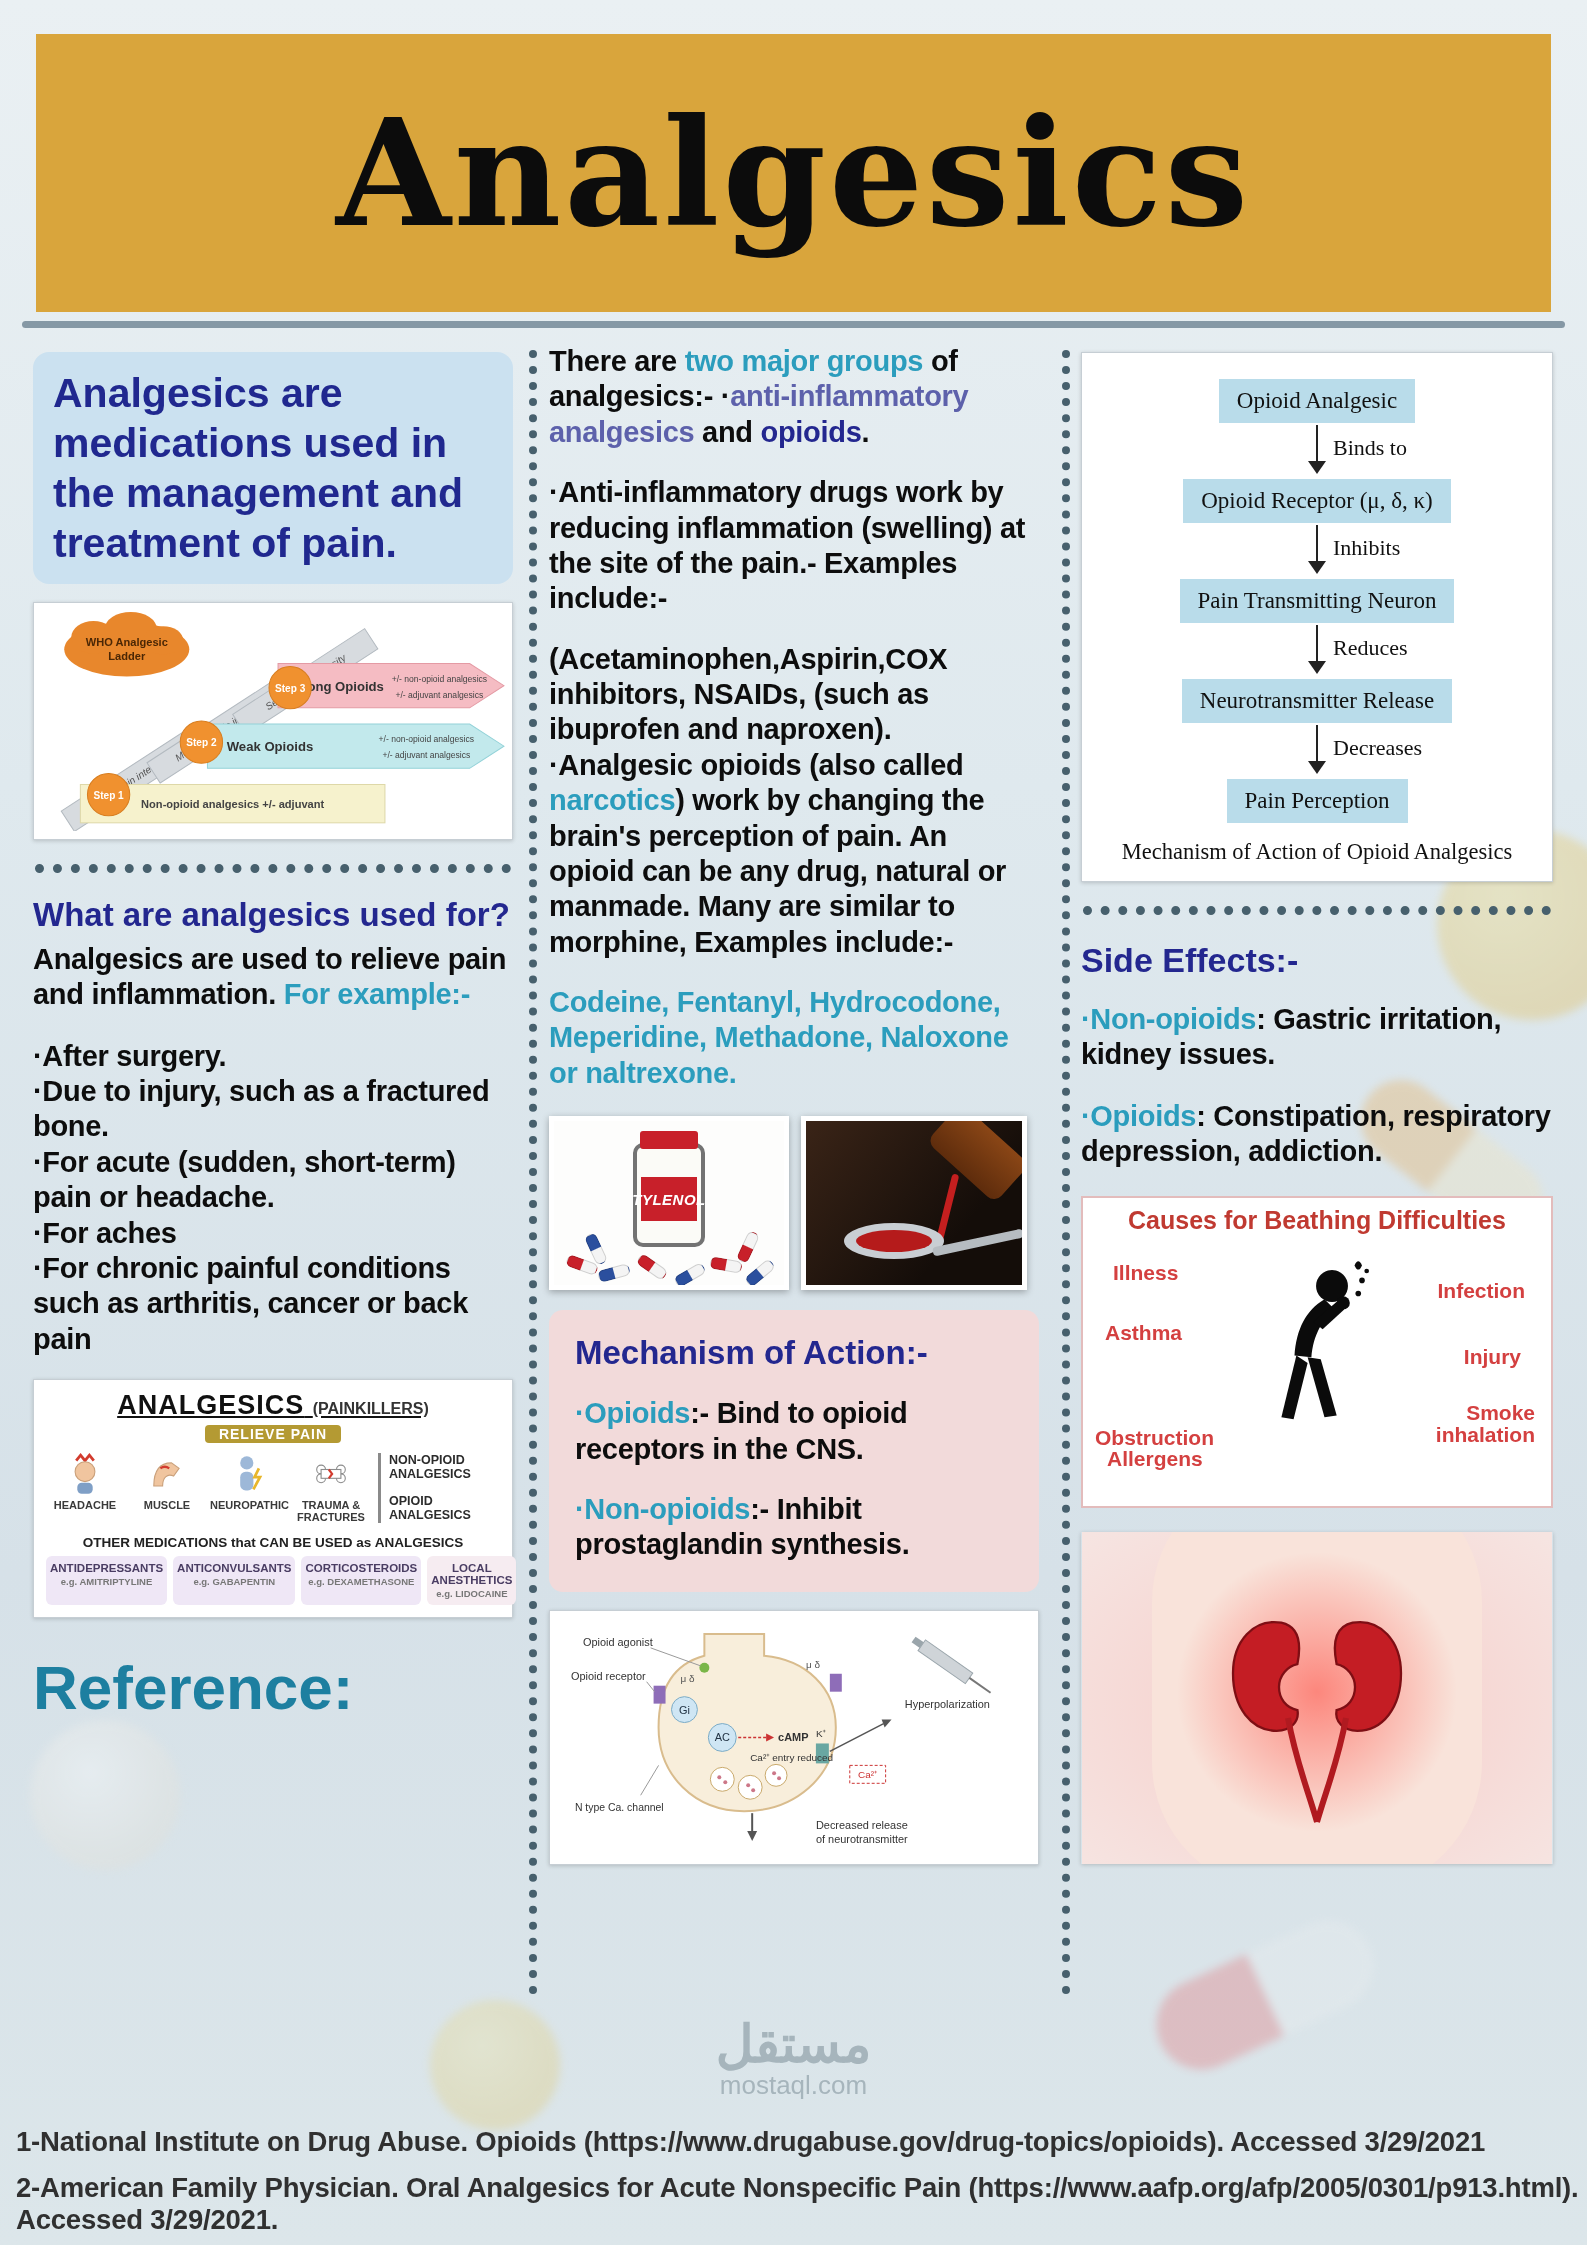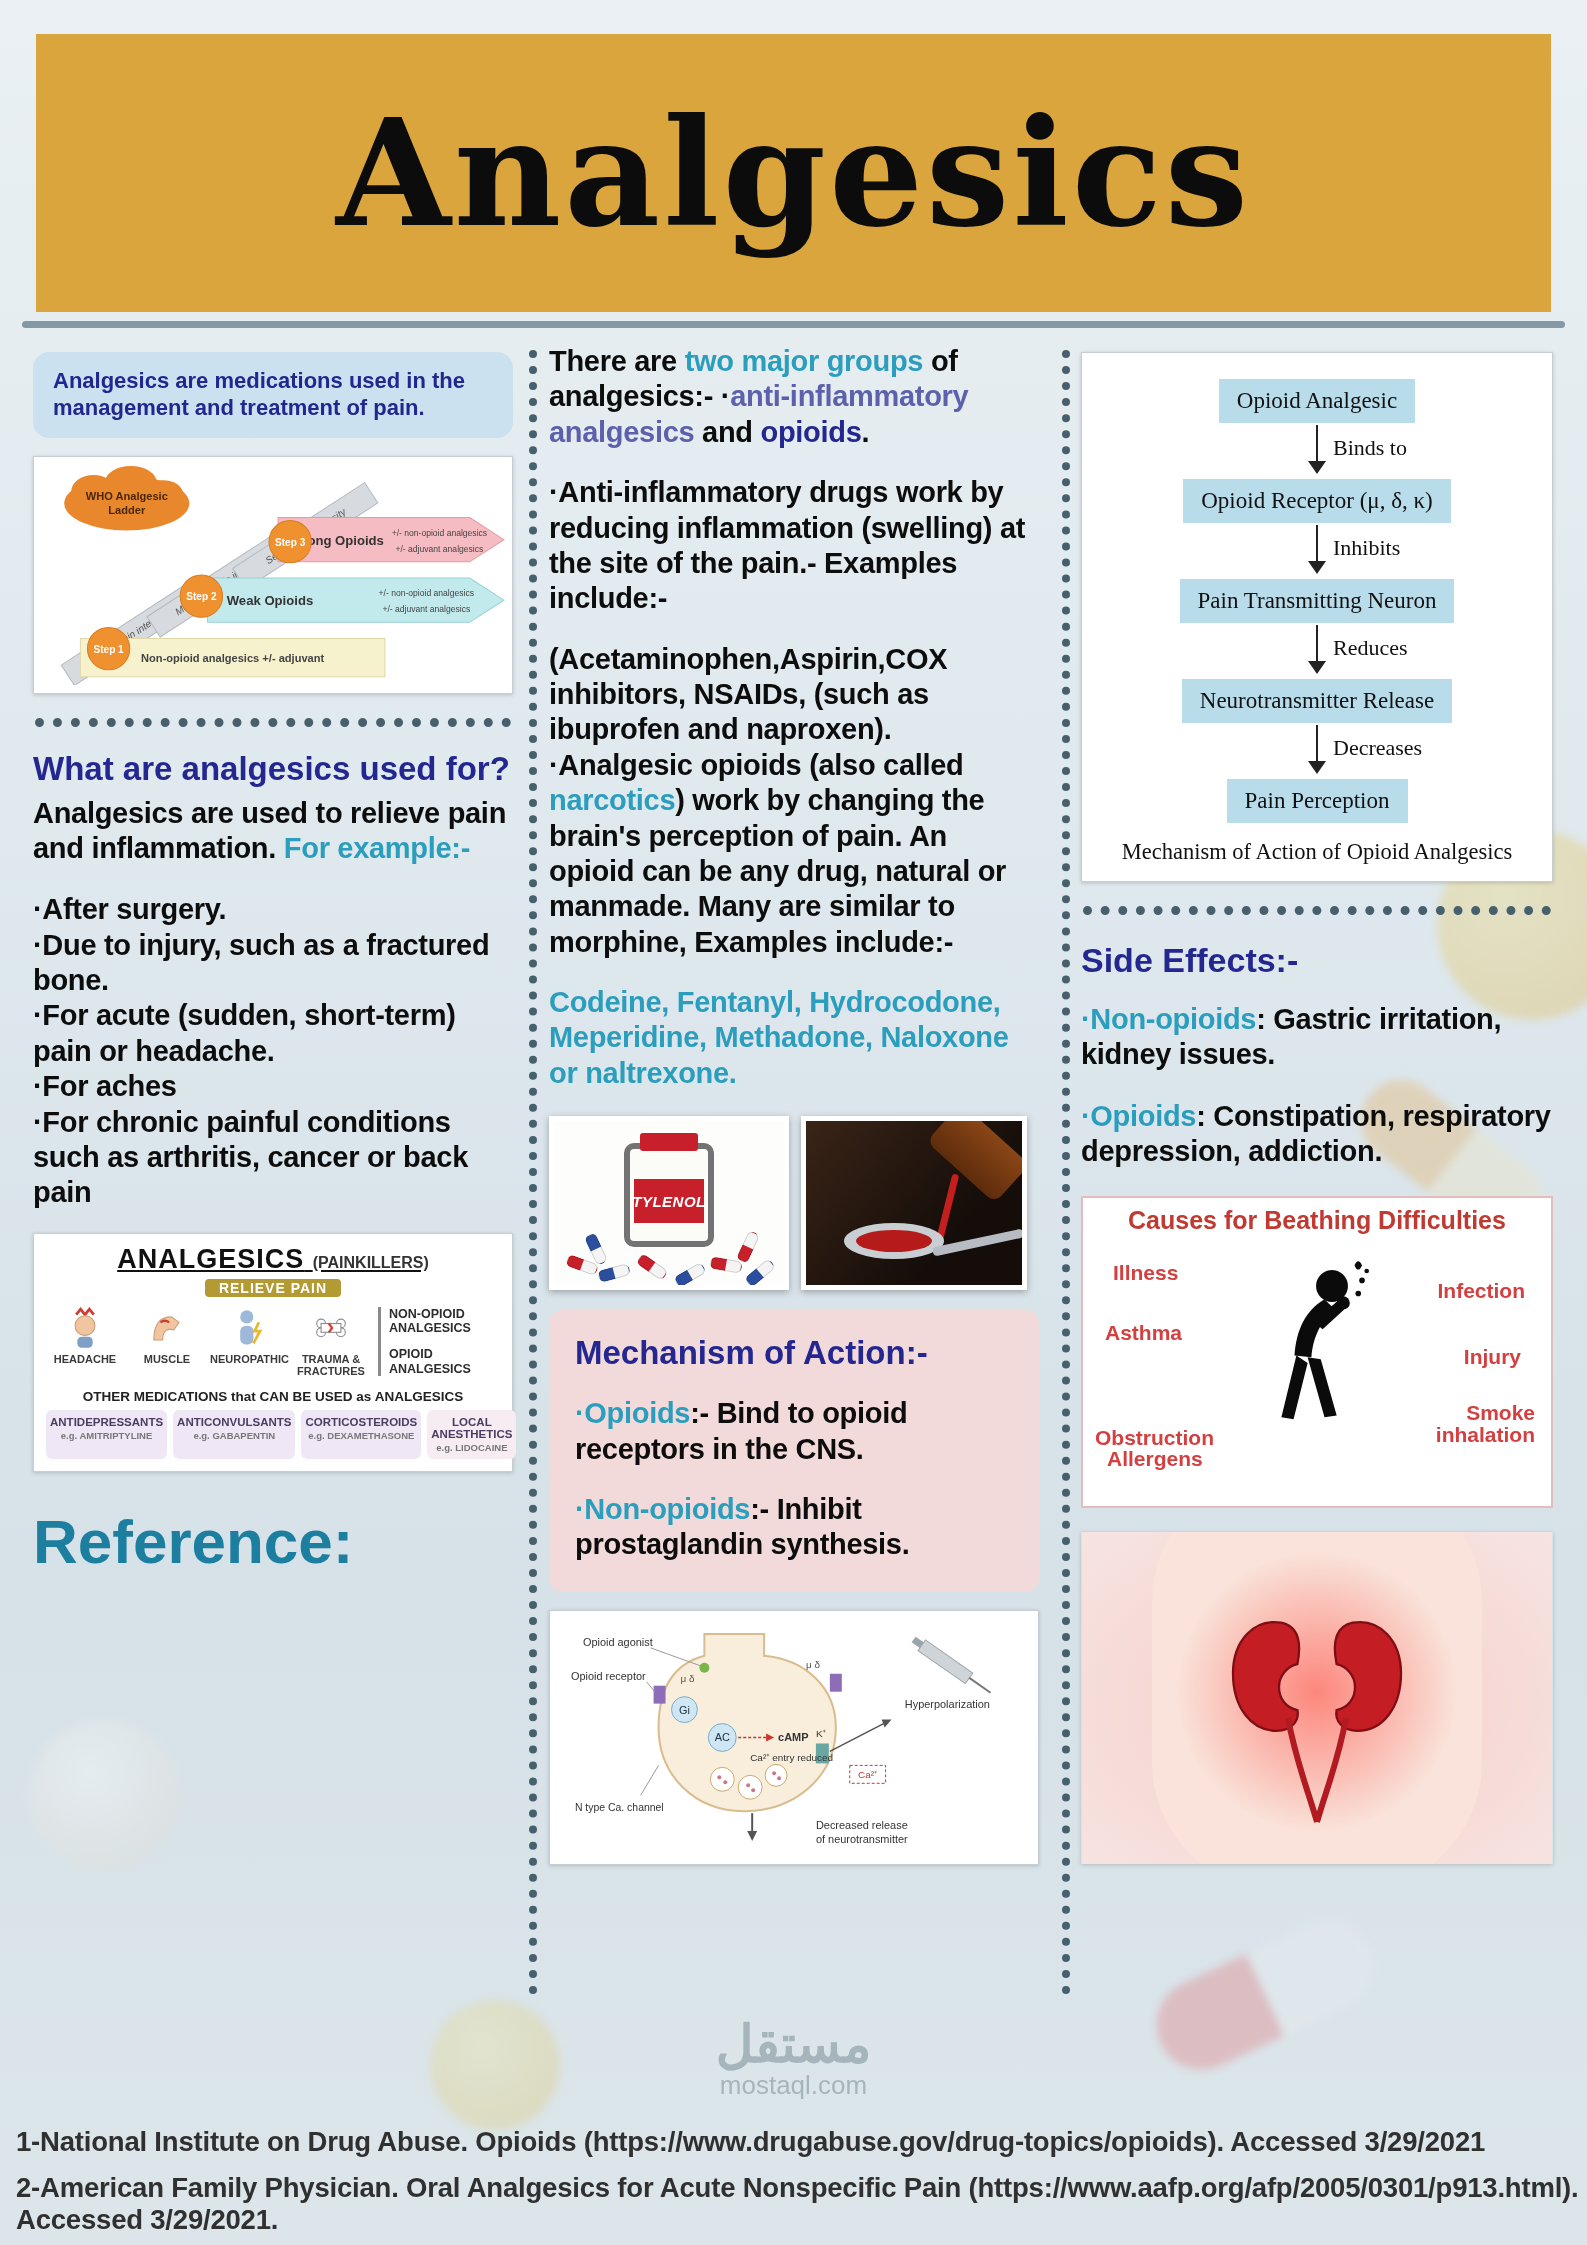--- a/index.html
+++ b/index.html
@@ -26,21 +26,21 @@
   .vd1 { left:529px; } .vd2 { left:1062px; }
 
   .col { position:absolute; z-index:2; }
   .col-left { left:33px; top:352px; width:480px; }
   .col-mid { left:549px; top:344px; width:490px; }
   .col-right { left:1081px; top:352px; width:472px; }
 
   .p-body { font-size:29px; font-weight:700; line-height:1.22; color:#0d0d0d; letter-spacing:-0.3px; }
   .teal { color:#2b9dbd; } .slate { color:#5d61ab; } .navy { color:#23278f; }
 
-  .intro-box { background:#cbe1f0; border-radius:16px; padding:16px 20px; font-size:22px; font-weight:800; color:#20288f; line-height:1.22; }
+  .intro-box { background:#cbe1f0; border-radius:16px; padding:16px 20px; font-size:41px; font-weight:800; color:#20288f; line-height:1.22; }
 
   .panel { background:#ffffff; border:1px solid #c6ced4; box-shadow:0 1px 4px rgba(0,0,0,.18); }
   .ladder-panel { margin-top:18px; padding:4px; }
   .dots-h { border-top:9px dotted #47606d; height:0; margin:24px 2px 0; }
 
   .h-navy { font-size:33px; color:#23278f; font-weight:800; line-height:1.12; margin:24px 0 8px; }
   .uses { margin-top:26px; } .uses p { margin:0; }
 
   .pk-panel { margin-top:22px; padding:10px 12px 12px; }
   .pk-title { text-align:center; font-size:27px; font-weight:900; color:#111; letter-spacing:1px;text-decoration:underline; }
@@ -60,21 +60,21 @@
   .pk-other-name { font-size:11.5px; font-weight:800; color:#4a3d63; }
   .pk-other-eg { font-size:9.5px; font-weight:700; color:#777; margin-top:2px; }
 
   .ref-h { margin-top:34px; font-size:62px; font-weight:900; color:#1d7fa0; }
 
   .col-mid p { margin:0 0 25px; }
   .photo-row { display:flex; gap:12px; margin:2px 0 20px; }
   .photo { position:relative; overflow:hidden; border:5px solid #fff; box-shadow:0 2px 7px rgba(0,0,0,.3); }
   .ph-tylenol { width:240px; height:174px; background:#fdfdfc; }
   .ph-syrup { width:226px; height:174px; background:linear-gradient(130deg,#3a2417,#140d09 70%); }
-  .bottle { position:absolute; left:50%; top:22px; transform:translateX(-50%); width:90px; height:104px; background:#fbfbf7; border:6px solid #737373; border-radius:10px;padding-left:10px; }
+  .bottle { position:absolute; left:50%; top:22px; transform:translateX(-50%); width:72px; height:104px; background:#fbfbf7; border:4px solid #737373; border-radius:10px;padding-left:10px; }
   .bottle-cap { position:absolute; left:50%; top:-16px; transform:translateX(-50%); width:58px; height:18px; background:#c8202a; border-radius:3px; }
   .bottle-label { position:absolute; left:4px; right:4px; top:30px; height:44px; background:#c8202a; display:flex; align-items:center; justify-content:center; }
   .bottle-label span { color:#fff; font-size:15px; font-weight:900; font-style:italic; letter-spacing:.5px; }
   .capsule { position:absolute; width:32px; height:12px; border-radius:7px; border:1px solid rgba(0,0,0,.15); }
   .syr-bottle { position:absolute; right:18px; top:-14px; width:52px; height:92px; background:linear-gradient(90deg,#8a4616,#5e2c0c); border-radius:10px; transform:rotate(132deg); }
   .syr-stream { position:absolute; right:72px; top:52px; width:7px; height:78px; background:#c41f1f; transform:rotate(14deg); border-radius:4px; }
   .spoon { position:absolute; left:38px; bottom:26px; width:100px; height:36px; background:#c9ced3; border-radius:50%; }
   .spoon-fill { position:absolute; left:12px; top:7px; width:76px; height:22px; background:#b51b1b; border-radius:50%; }
   .spoon-handle { position:absolute; left:126px; bottom:38px; width:92px; height:9px; background:#b6bcc1; transform:rotate(-12deg); border-radius:4px; }
 

